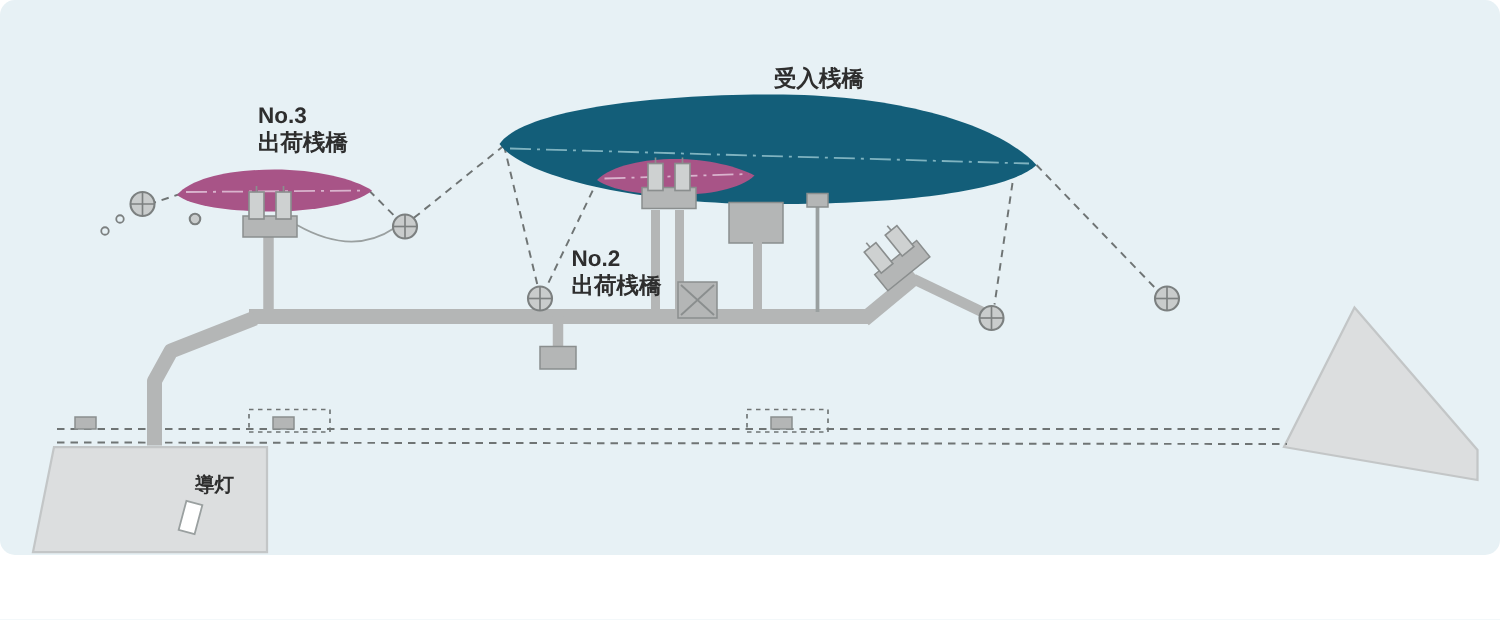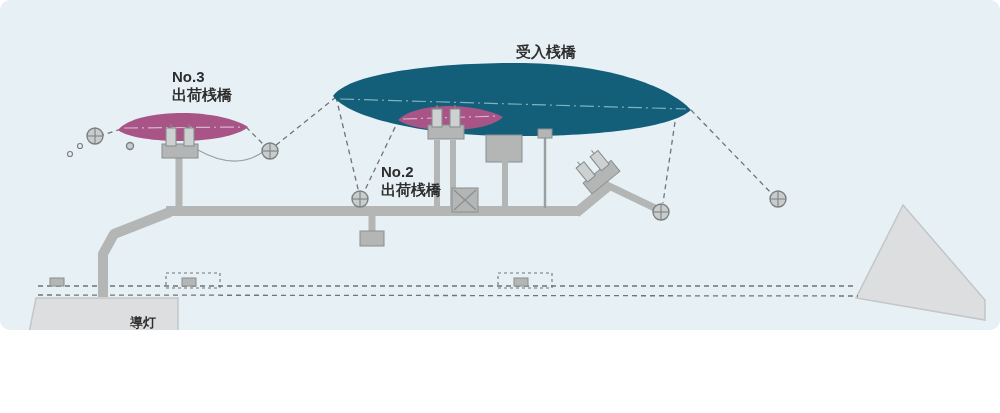--- a/index.html
+++ b/index.html
@@ -1,18 +1,18 @@
 <!DOCTYPE html>
 <html style="--background: #e7f1f5; --receiving-ship: #135e79; --shipping-ship: #a85487; --pier: #b4b6b6; --pier-outline: #8a8e8e; --land: #dcdedf; --line: #6f7474; --text: #2e2e2e;"><head>
 <meta charset="utf-8">
 <style>
   html,body{margin:0;padding:0;background:#ffffff;}
   .canvas{
     position:relative;
-    width:1000px;height:330px;
+    width:1000px;height:370px;
     background:var(--background,#e7f1f5);
     border-radius:10px;
     overflow:hidden;
     font-family:"Liberation Sans",sans-serif;
   }
   svg{position:absolute;inset:0;display:block;}
   .ship-receiving{fill:var(--receiving-ship,#135e79);}
   .ship-shipping{fill:var(--shipping-ship,#a85487);}
   .pier-stroke{stroke:var(--pier,#b4b6b6);fill:none;}
   .pier-fill{fill:var(--pier,#b4b6b6);stroke:var(--pier-outline,#8a8e8e);stroke-width:1;}

